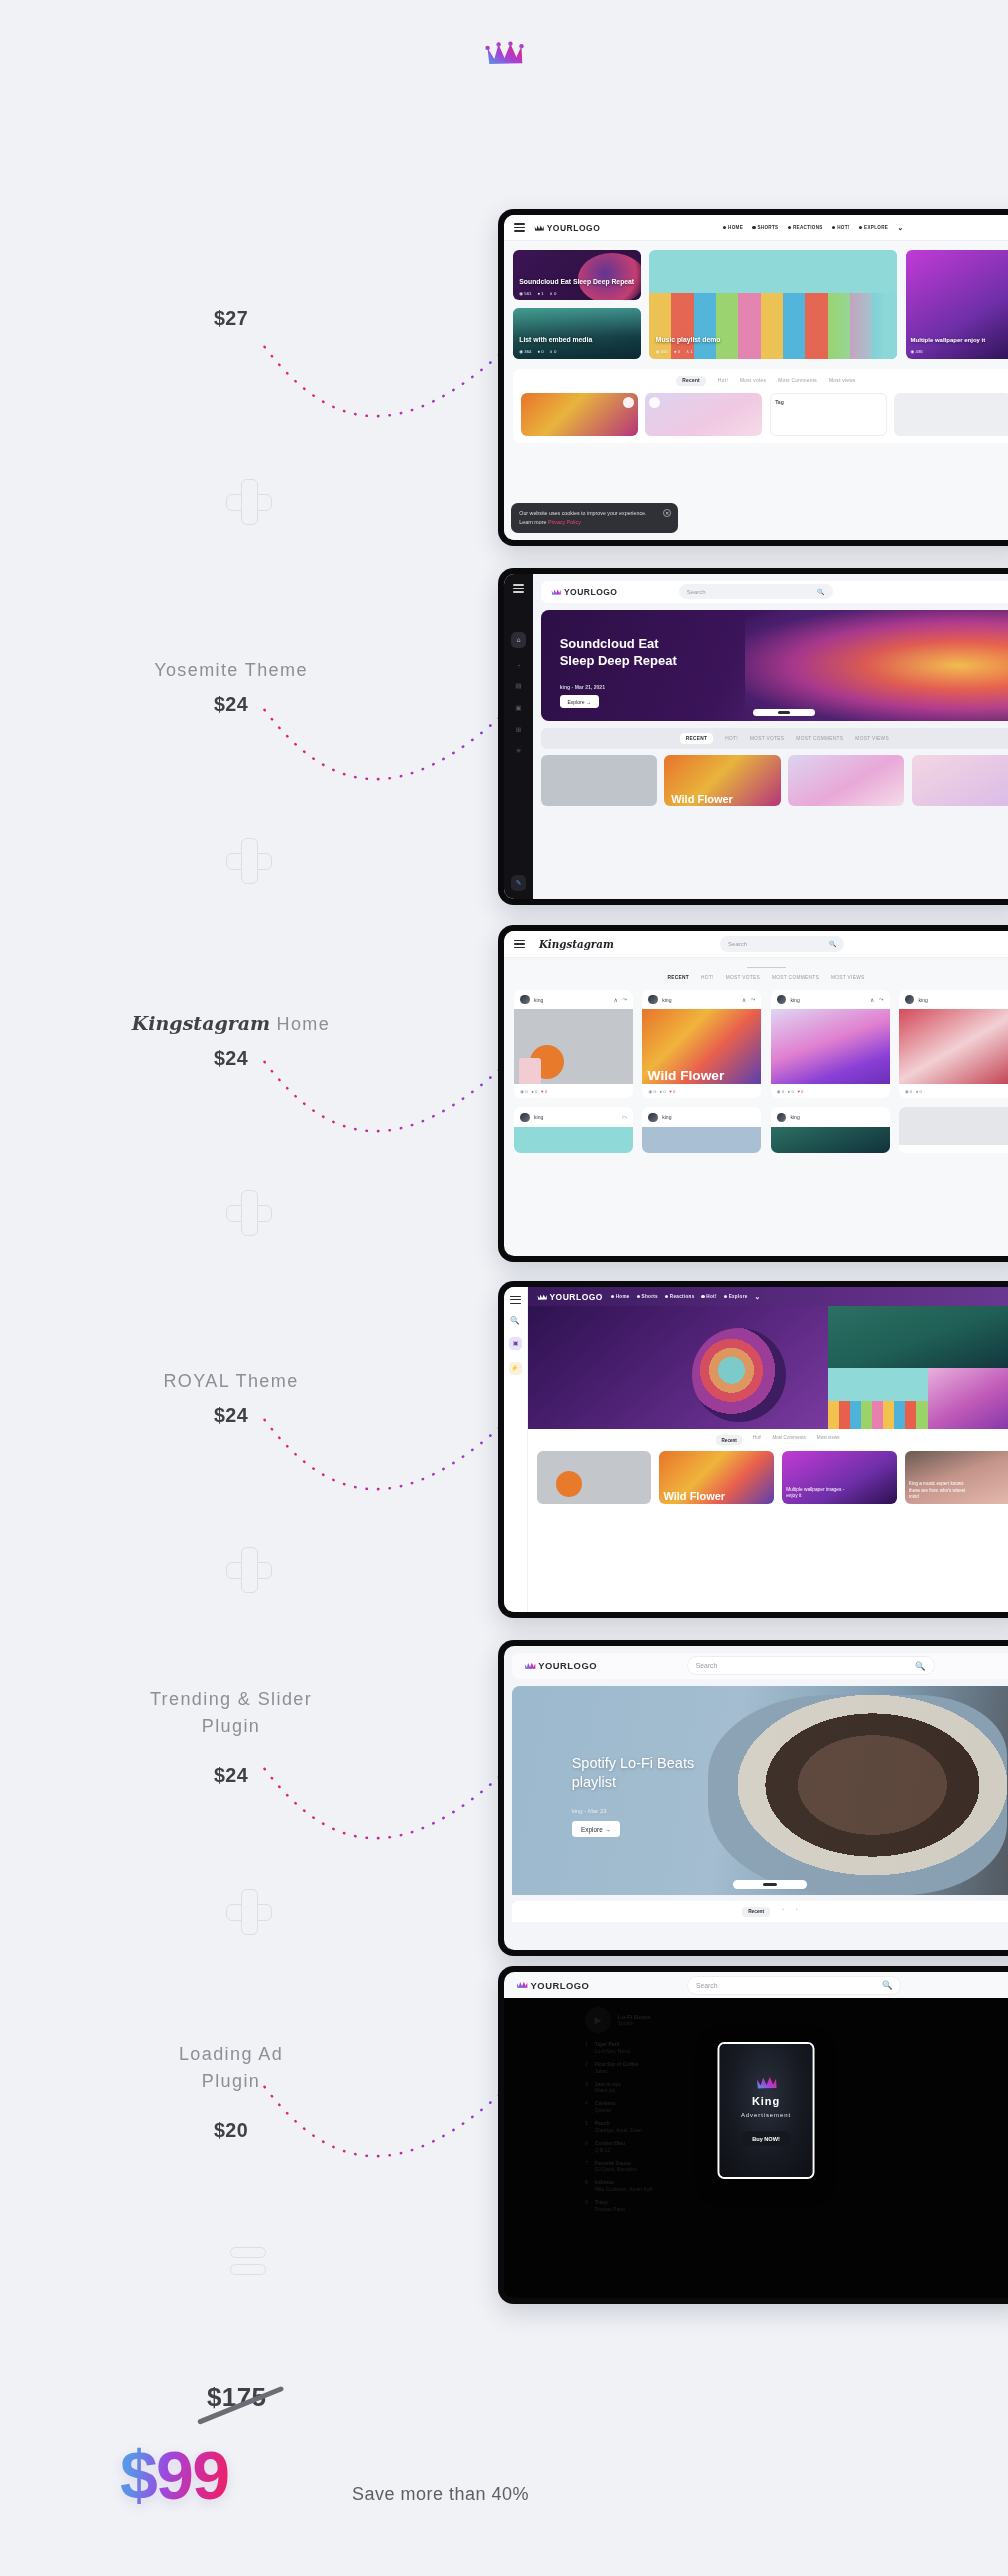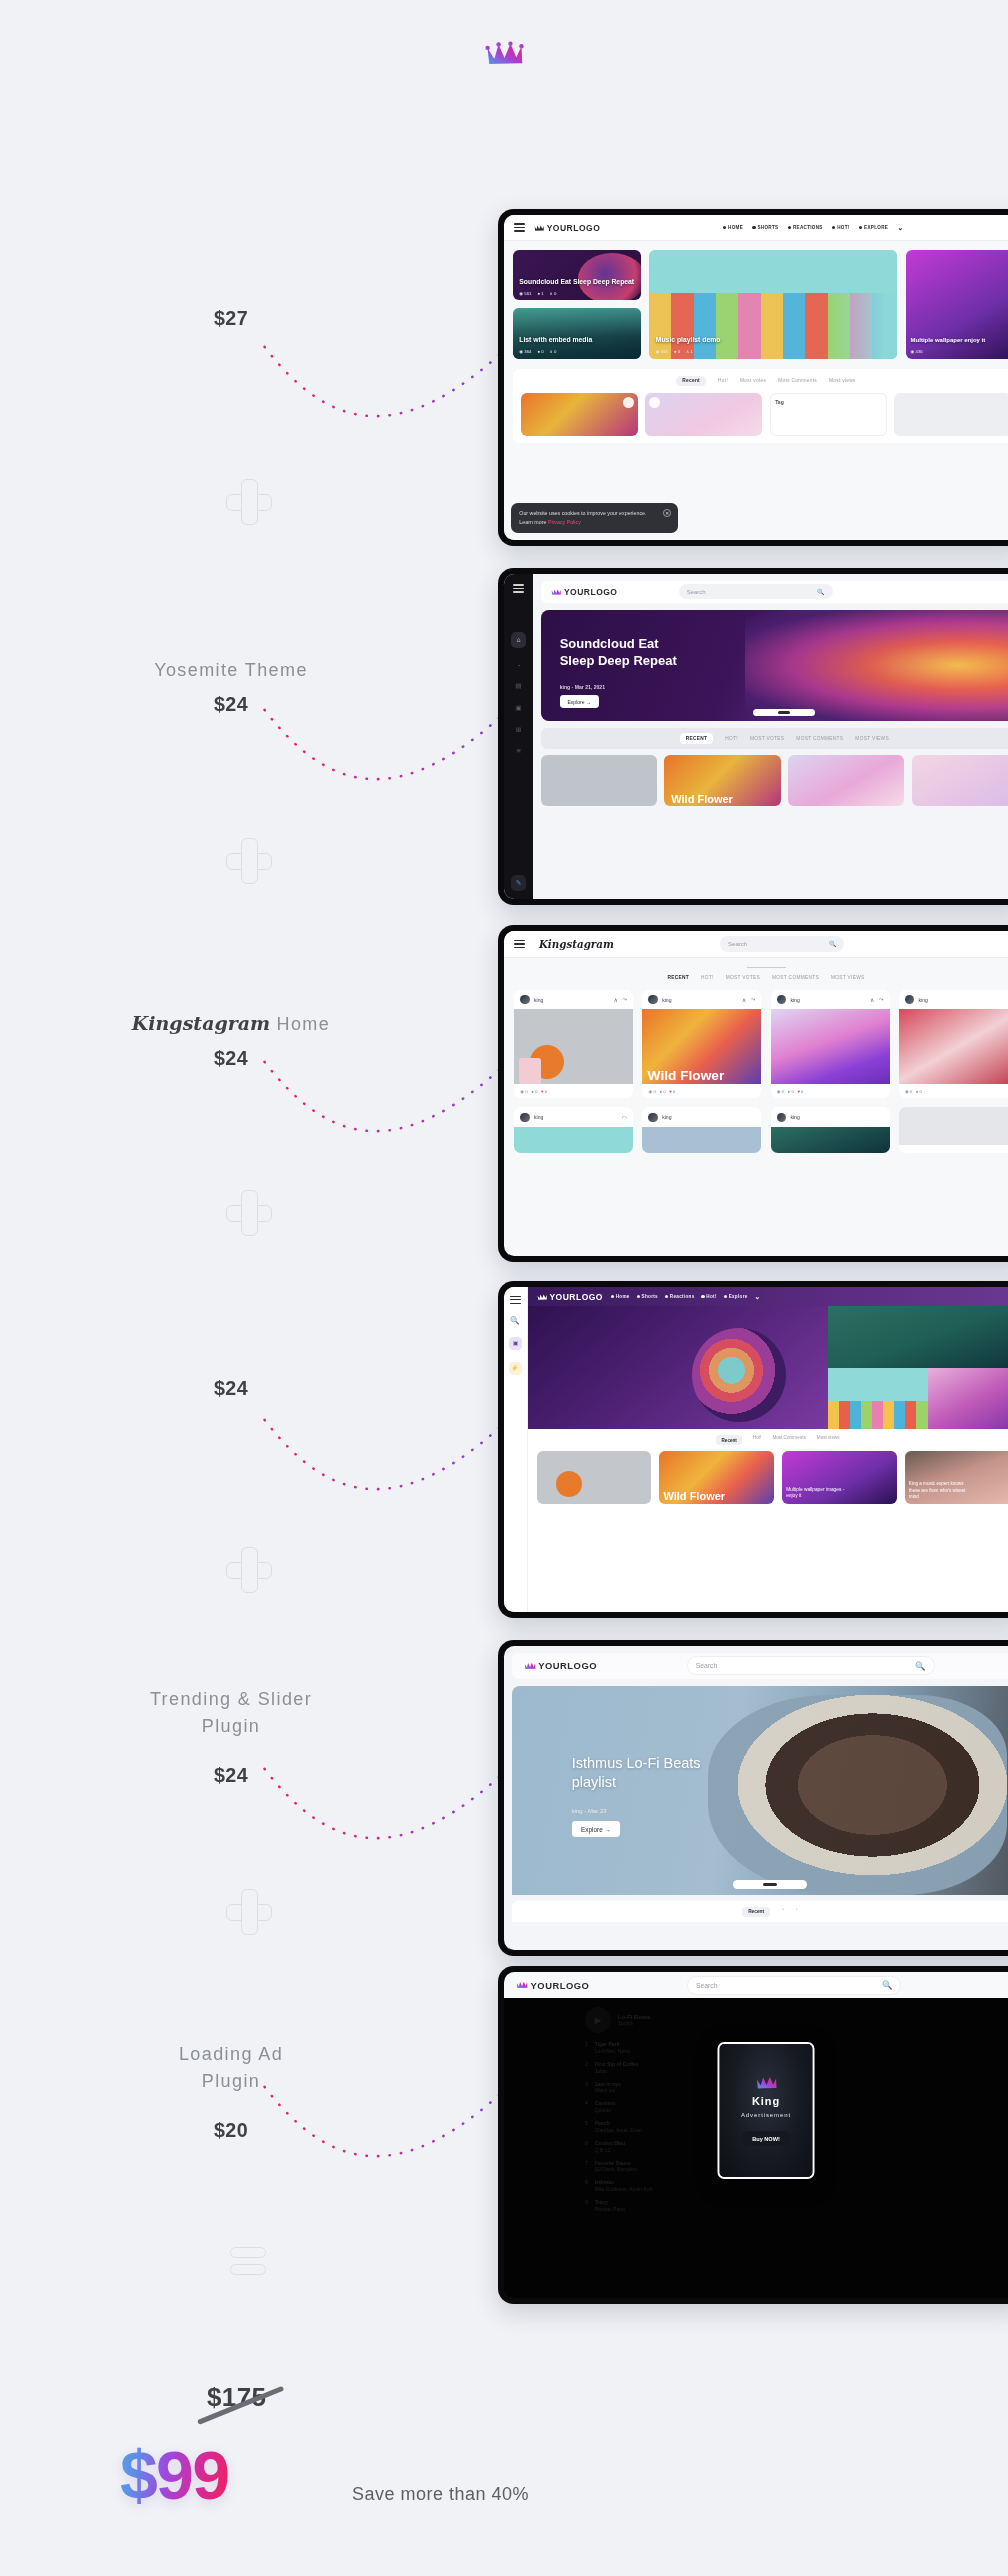--- a/index.html
+++ b/index.html
@@ -150,20 +150,21 @@
 </div>
 <div class="sep" style="top:838px"><span class="plus-icon"></span></div>
 
 <div class="row-label" style="top:1009px">
   <div class="item-name"><span class="script">Kingstagram</span><span> Home</span></div>
   <div class="item-price">$24</div>
 </div>
 <div class="sep" style="top:1190px"><span class="plus-icon"></span></div>
 
 <div class="row-label" style="top:1368px">
+  <div class="item-name">ROYAL Theme</div>
   <div class="item-price">$24</div>
 </div>
 <div class="sep" style="top:1547px"><span class="plus-icon"></span></div>
 
 <div class="row-label" style="top:1671px; white-space:pre-line">
   <div class="item-name">Trending &amp; Slider
 Plugin</div>
   <div class="item-price">$24</div>
 </div>
 <div class="sep" style="top:1889px"><span class="plus-icon"></span></div>
@@ -563,21 +564,21 @@
           </svg>
         <span>YOURLOGO</span>
       </div>
       <div class="searchbox" style="width:248px;margin-left:90px;background:#fff;border:0.9px solid #eceef2;height:19px;font-size:6.8px">
         <span>Search</span>
         <span style="font-size:8.5px;color:#2b2d31">🔍</span>
       </div>
     </div>
     <div style="margin-top:7.7px;height:209px;border-radius:7.7px 0 0 0;background:linear-gradient(100deg,#9cb9cd 0%,#a4bdd0 42%,#7e99ae 70%,#4b4f55 100%);position:relative;overflow:hidden">
       <div style="position:absolute;right:4%;top:4%;width:58%;height:96%;background:radial-gradient(ellipse at 55% 45%,#5c4438 0 32%,#3a2a22 32% 46%,#d8d2c6 46% 58%,#8aa2b4 58% 100%);border-radius:40% 30% 35% 45%;opacity:.95"></div>
-      <div style="position:absolute;left:60px;top:68px;color:#fff;font-size:14.5px;font-weight:400;line-height:1.3;width:150px;text-shadow:0 0.9px 3.4px rgba(0,0,0,.25)">Isthmus Lo-Fi Beats playlist</div>
+      <div style="position:absolute;left:60px;top:68px;color:#fff;font-size:14.5px;font-weight:400;line-height:1.3;width:150px;text-shadow:0 0.9px 3.4px rgba(0,0,0,.25)">Spotify Lo-Fi Beats playlist</div>
       <div style="position:absolute;left:60px;top:122px;color:#e6e9ee;font-size:6px">king - Mar 23</div>
       <div style="position:absolute;left:60px;top:135px;background:#fff;border-radius:3.4px;font-size:6.4px;padding:4.3px 9.4px;color:#2b2d31"><span>Explore</span> →</div>
       <div style="position:absolute;left:50%;transform:translateX(-50%);bottom:6.8px;width:74px;height:8.5px;border-radius:5.1px;background:#fff">
           <div style="width:14.5px;height:2.6px;background:#2b2d31;border-radius:1.7px;margin:3px auto"></div>
         </div>
     </div>
     <div style="margin-top:6px;background:#fff;border-radius:6px 0 0 0;padding:5.1px 0;display:flex;gap:12px;justify-content:center">
       <span style="font-size:4.8px;font-weight:700;color:#2b2d31;background:#eef0f4;padding:2.6px 6px;border-radius:3.4px">Recent</span>
       <span style="font-size:4.8px;color:#c3c6cb">•</span>
       <span style="font-size:4.8px;color:#c3c6cb">•</span>

